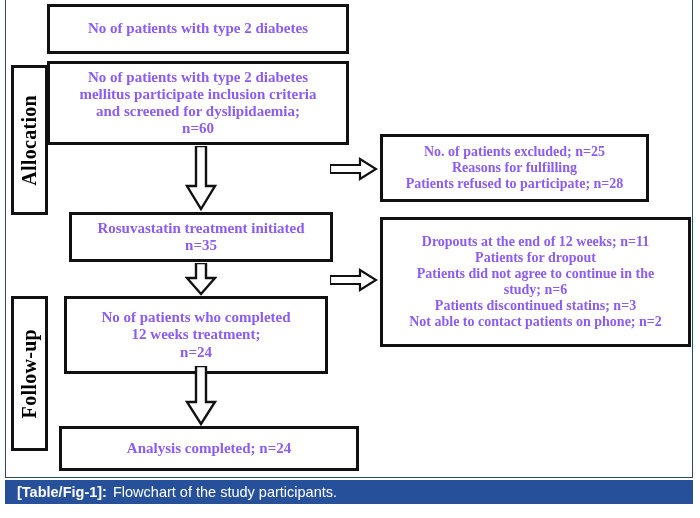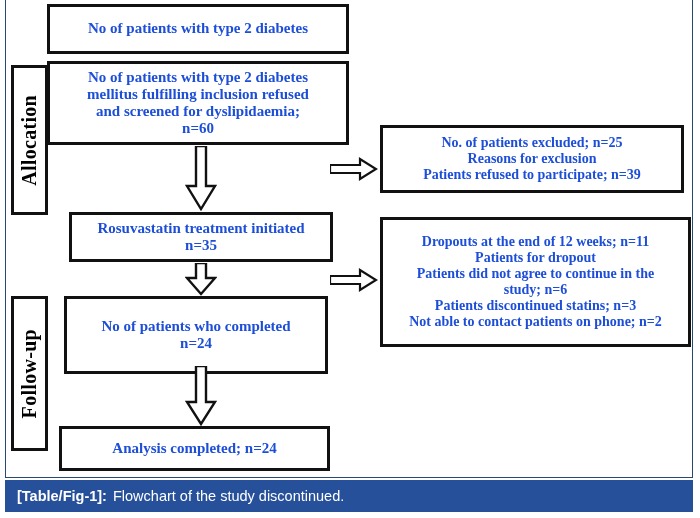--- a/index.html
+++ b/index.html
@@ -33,21 +33,21 @@
     box-sizing: border-box;
     background: #ffffff;
     border: 2px solid #111111;
     outline: 1px solid #111111;
     outline-offset: 0px;
     display: flex;
     flex-direction: column;
     align-items: center;
     justify-content: center;
     text-align: center;
-    color: #1d4ed8;
+    color: #8b5cf6;
     font-weight: bold;
     font-family: "Liberation Serif", serif;
   }
   .box .ln {
     display: block;
     white-space: nowrap;
     line-height: 1.14;
   }
   
   .stage {
@@ -77,21 +77,21 @@
   }
   .arrow-right {
     position: absolute;
   }
   
   #caption-bar {
     position: absolute;
     left: 5px;
     top: 480px;
     width: 688px;
-    height: 32px;
+    height: 24px;
     background: #27509b;
     display: flex;
     align-items: center;
     box-sizing: border-box;
     padding-left: 12px;
     color: #ffffff;
     font-family: "Liberation Sans", sans-serif;
     font-size: 14.5px;
   }
   #caption-bar .cap-tag {
@@ -118,43 +118,44 @@
   <div class="stage" style="left:12px; top:297px; width:35px; height:153px;">
     <span>Follow-up</span>
   </div>
 
   <div class="box" style="left:48px; top:5px; width:300px; height:48px; font-size:15px;">
     <span class="ln">No of patients with type 2 diabetes</span>
   </div>
 
   <div class="box" style="left:48px; top:62px; width:300px; height:82px; font-size:15px;">
     <span class="ln">No of patients with type 2 diabetes</span>
-    <span class="ln">mellitus fulfilling inclusion refused</span>
+    <span class="ln">mellitus participate inclusion criteria</span>
     <span class="ln">and screened for dyslipidaemia;</span>
     <span class="ln">n=60</span>
   </div>
 
   <div class="box" style="left:70px; top:213px; width:262px; height:48px; font-size:15px;">
     <span class="ln">Rosuvastatin treatment initiated</span>
     <span class="ln">n=35</span>
   </div>
 
   <div class="box" style="left:65px; top:297px; width:262px; height:76px; font-size:15px;">
     <span class="ln">No of patients who completed</span>
+    <span class="ln">12 weeks treatment;</span>
     <span class="ln">n=24</span>
   </div>
 
-  <div class="box" style="left:60px; top:427px; width:269px; height:43px; font-size:15px;">
+  <div class="box" style="left:60px; top:427px; width:298px; height:43px; font-size:15px;">
     <span class="ln">Analysis completed; n=24</span>
   </div>
 
-  <div class="box" style="left:381px; top:126px; width:302px; height:66px; font-size:14px;">
+  <div class="box" style="left:381px; top:135px; width:267px; height:66px; font-size:14px;">
     <span class="ln">No. of patients excluded; n=25</span>
-    <span class="ln">Reasons for exclusion</span>
-    <span class="ln">Patients refused to participate; n=39</span>
+    <span class="ln">Reasons for fulfilling</span>
+    <span class="ln">Patients refused to participate; n=28</span>
   </div>
 
   <div class="box" style="left:381px; top:218px; width:309px; height:128px; font-size:14px;">
     <span class="ln">Dropouts at the end of 12 weeks; n=11</span>
     <span class="ln">Patients for dropout</span>
     <span class="ln">Patients did not agree to continue in the</span>
     <span class="ln">study; n=6</span>
     <span class="ln">Patients discontinued statins; n=3</span>
     <span class="ln">Not able to contact patients on phone; n=2</span>
   </div>
@@ -174,16 +175,16 @@
   <svg class="arrow-right" style="left:330px; top:157px;" width="48" height="24" viewBox="0 0 48 24">
     <polygon points="0,8 30,8 30,2 46,12 30,22 30,16 0,16" fill="#ffffff" stroke="#111111" stroke-width="2.2" stroke-linejoin="miter"></polygon>
   </svg>
 
   <svg class="arrow-right" style="left:330px; top:268px;" width="48" height="24" viewBox="0 0 48 24">
     <polygon points="0,8 30,8 30,2 46,12 30,22 30,16 0,16" fill="#ffffff" stroke="#111111" stroke-width="2.2" stroke-linejoin="miter"></polygon>
   </svg>
 
   <div id="caption-bar">
     <span class="cap-tag">[Table/Fig-1]:</span>
-    <span class="cap-text">Flowchart of the study discontinued.</span>
+    <span class="cap-text">Flowchart of the study participants.</span>
   </div>
 
 </div>
 
 </body></html>

